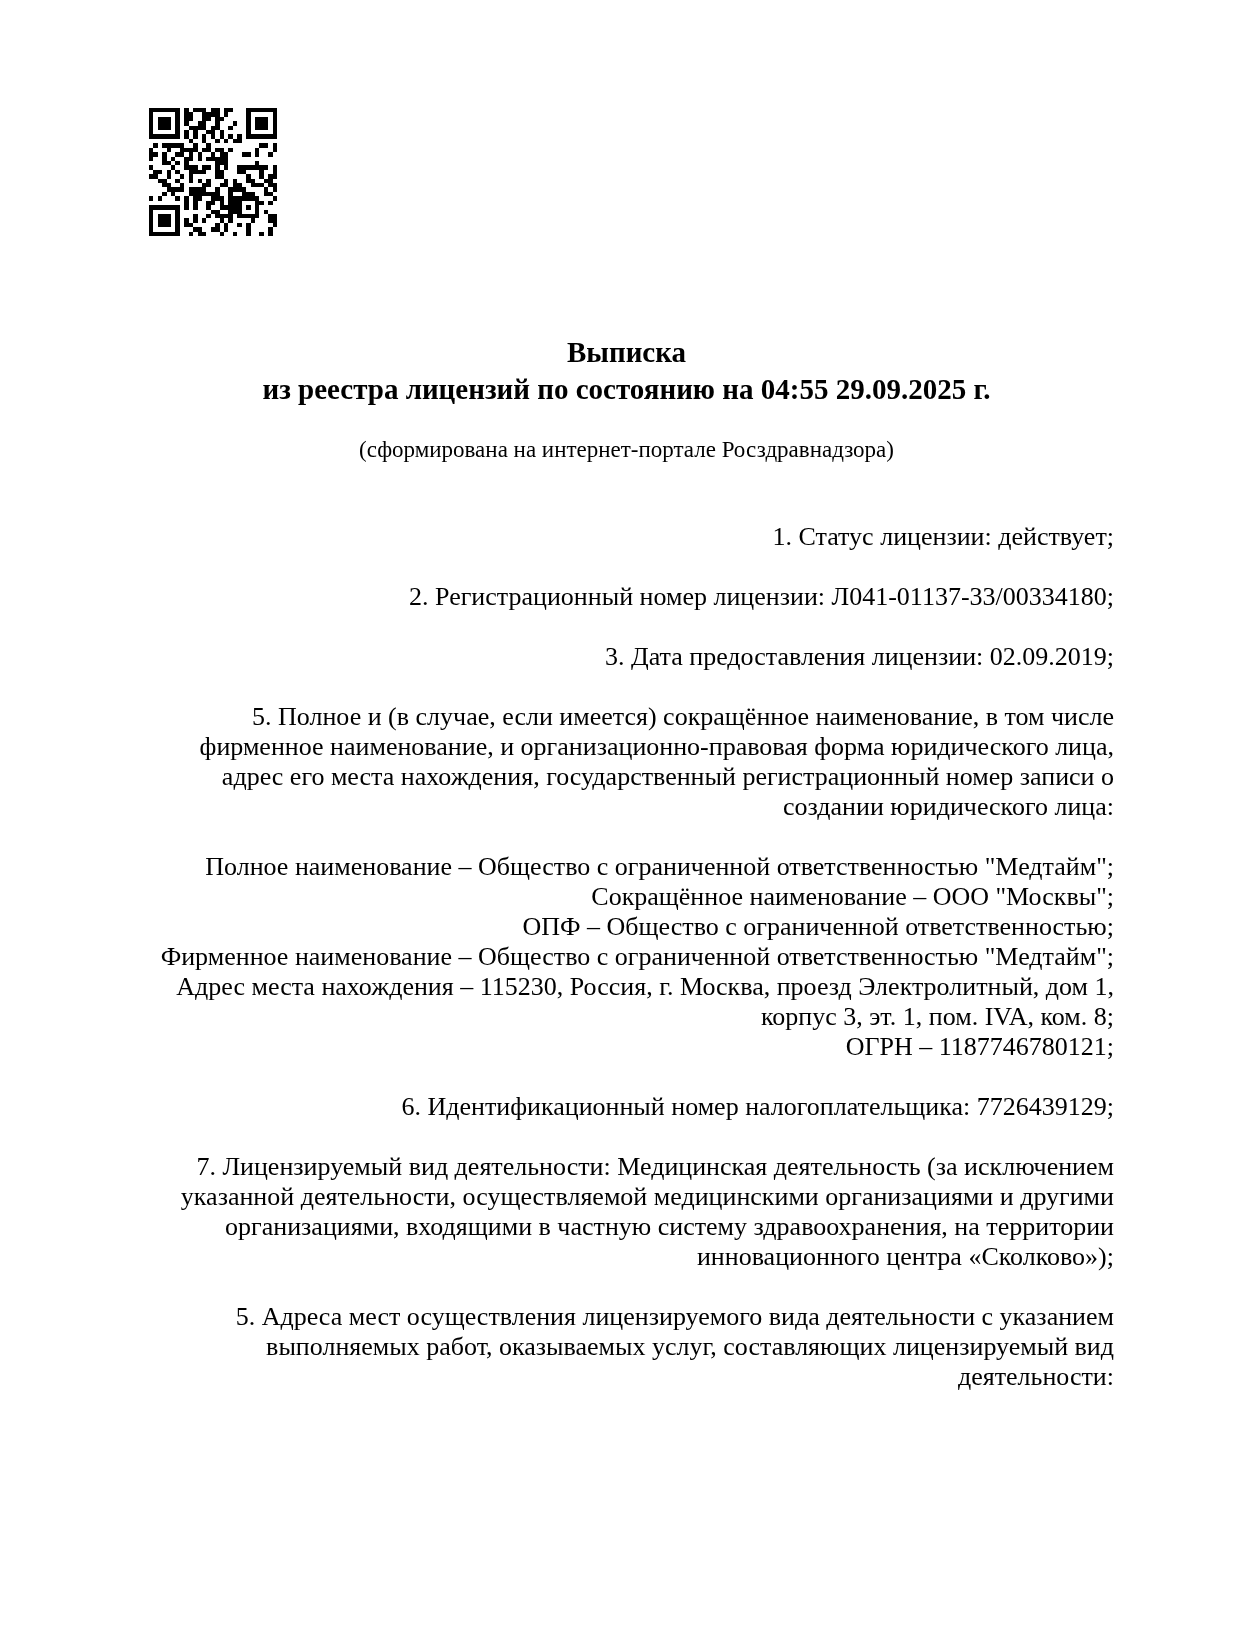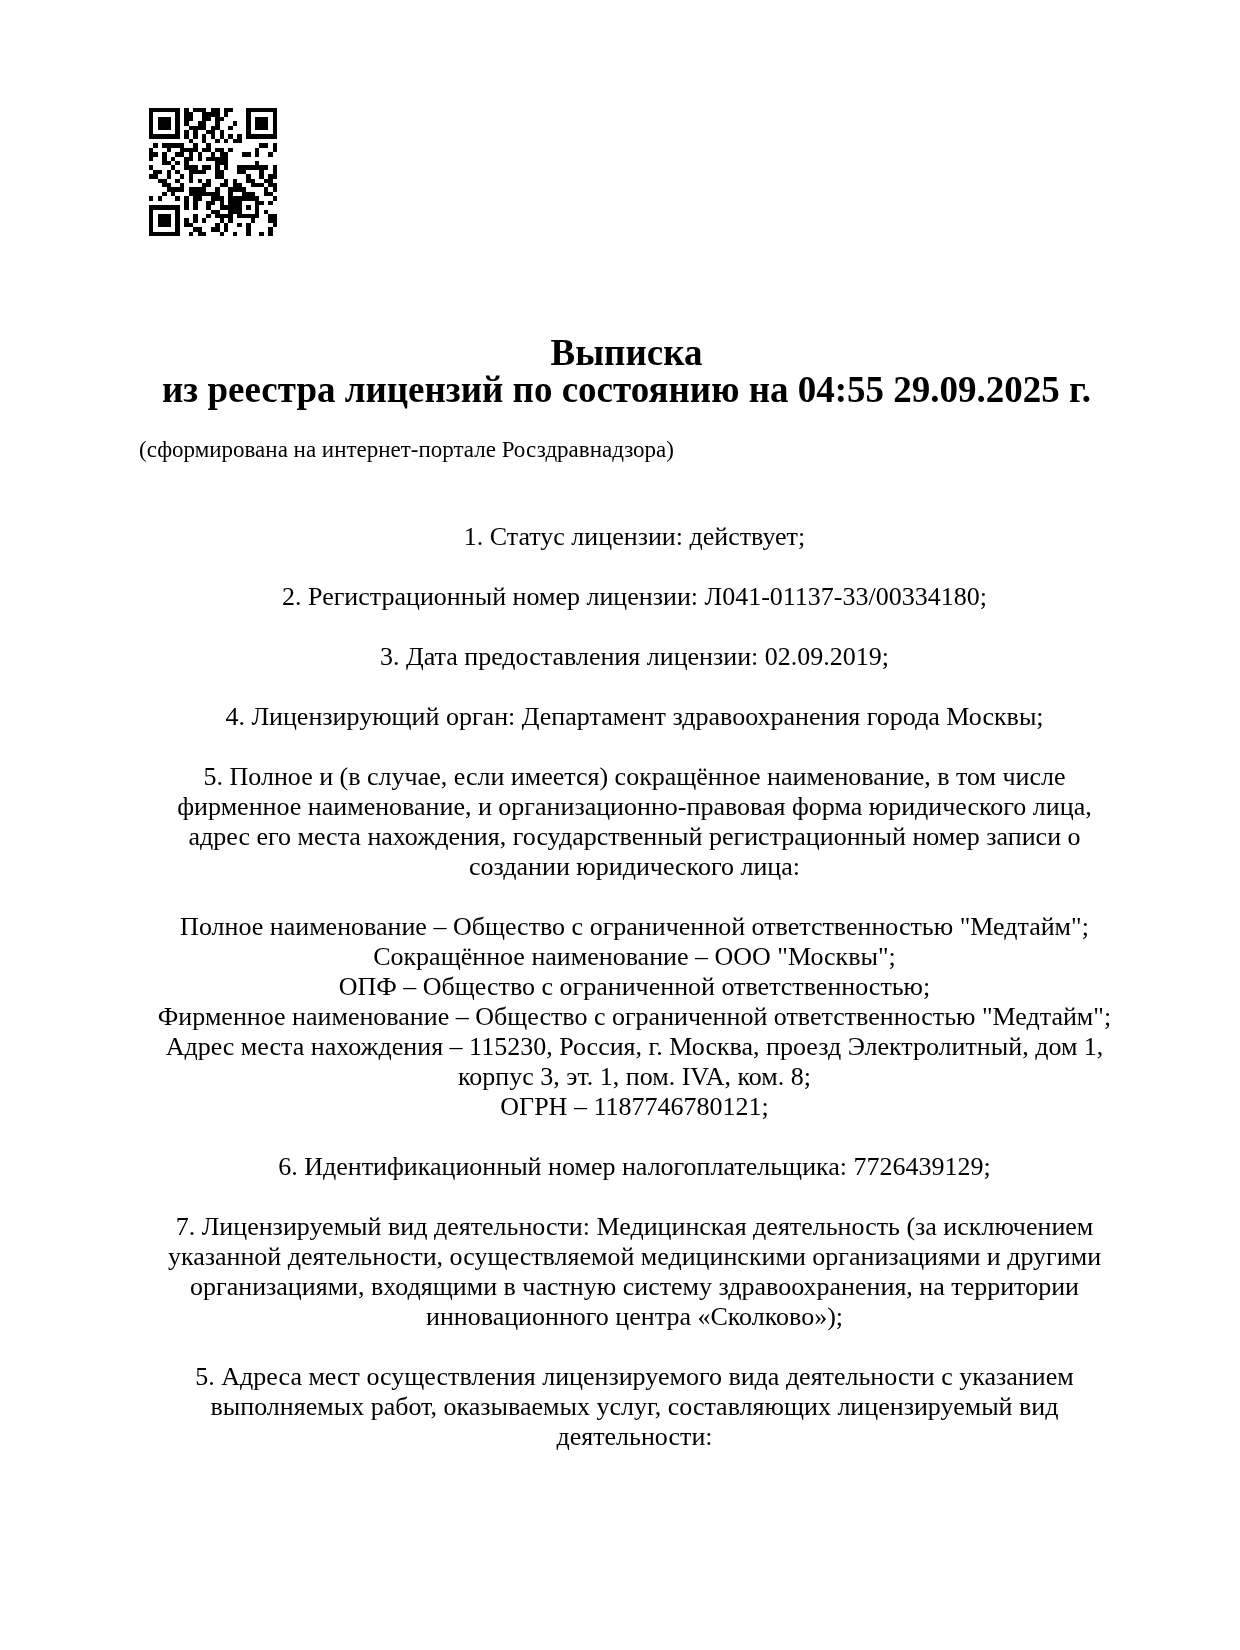--- a/index.html
+++ b/index.html
@@ -26,37 +26,37 @@
   .content {
     position: absolute;
     left: 139px;
     top: 0;
     width: 975px;
   }
   .title {
     margin-top: 334px;
     text-align: center;
     font-weight: bold;
-    font-size: 37px;
+    font-size: 29px;
     line-height: 37px;
   }
   .subtitle {
     margin-top: 28px;
-    text-align: left;
+    text-align: center;
     font-size: 23px;
     line-height: 28px;
   }
   .body-block {
     margin-top: 58px;
     font-size: 26px;
     line-height: 30px;
   }
   .para {
     margin: 0 0 30px 16px;
-    text-align: center;
+    text-align: right;
   }
   .para div {
     min-height: 30px;
   }
 </style>
 </head>
 <body>
 
 <div class="page">
 
@@ -466,21 +466,20 @@
     <div class="subtitle">(сформирована на интернет-портале Росздравнадзора)</div>
 
     <div class="body-block">
 
       <p class="para">1. Статус лицензии: действует;</p>
 
       <p class="para">2. Регистрационный номер лицензии: Л041-01137-33/00334180;</p>
 
       <p class="para">3. Дата предоставления лицензии: 02.09.2019;</p>
 
-      <p class="para">4. Лицензирующий орган: Департамент здравоохранения города Москвы;</p>
 
       <p class="para">5. Полное и (в случае, если имеется) сокращённое наименование, в том числе фирменное наименование, и организационно-правовая форма юридического лица, адрес его места нахождения, государственный регистрационный номер записи о создании юридического лица:</p>
 
       <div class="para">
         <div>Полное наименование – Общество с ограниченной ответственностью "Медтайм";</div>
         <div>Сокращённое наименование – ООО "Москвы";</div>
         <div>ОПФ – Общество с ограниченной ответственностью;</div>
         <div>Фирменное наименование – Общество с ограниченной ответственностью "Медтайм";</div>
         <div>Адрес места нахождения – 115230, Россия, г. Москва, проезд Электролитный, дом 1, корпус 3, эт. 1, пом. IVA, ком. 8;</div>
         <div>ОГРН – 1187746780121;</div>

